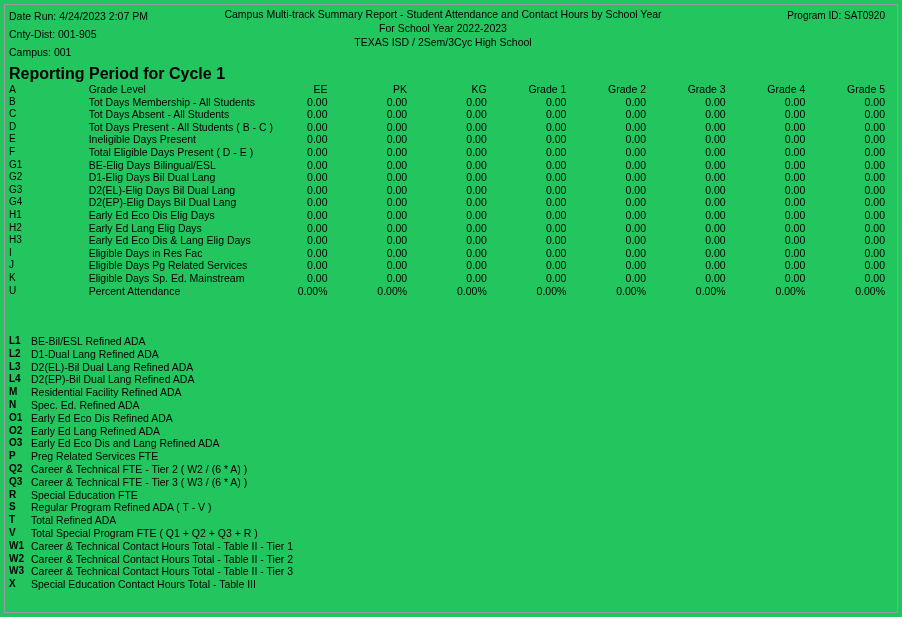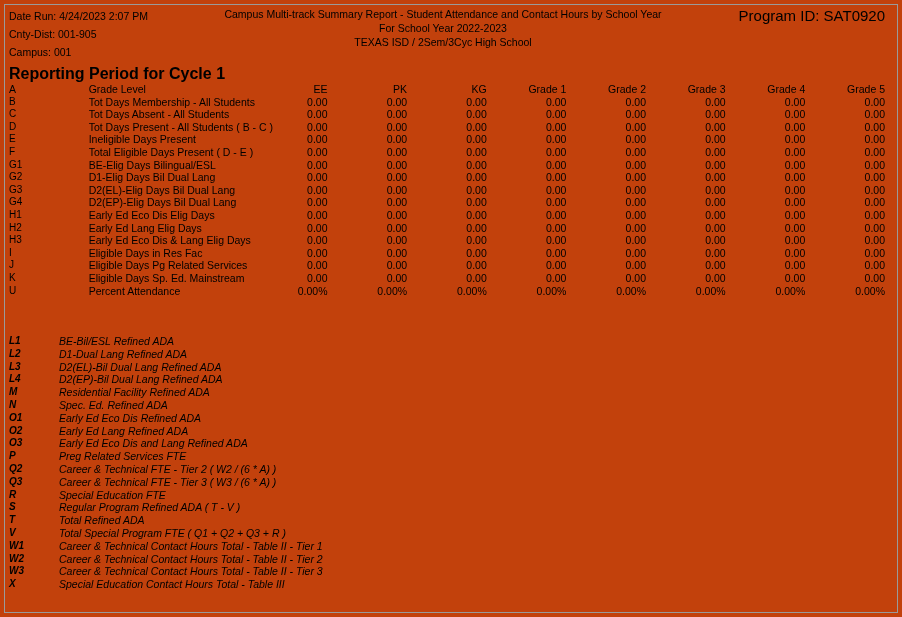--- a/index.html
+++ b/index.html
@@ -9,21 +9,21 @@
   }
   body {
     font-family: "Liberation Sans", sans-serif;
     color: #000000;
   }
   .page {
     position: relative;
     width: 902px;
     height: 617px;
     box-sizing: border-box;
-    background: #c2410c;
+    background: #22c55e;
     overflow: hidden;
   }
   .frame {
     position: absolute;
     left: 4px;
     top: 4px;
     width: 894px;
     height: 609px;
     border: 1px solid #9a9a9a;
     box-sizing: border-box;
@@ -61,21 +61,21 @@
     line-height: 14px;
   }
   .hdr-center .t1 { }
   .hdr-center .t2 { }
   .hdr-center .t3 { }
   .hdr-center .t4 { }
   .hdr-right {
     position: absolute;
     right: 0;
     top: 0;
-    font-size: 15px;
+    font-size: 10px;
     line-height: 18px;
   }
 
   
   .period-row {
     position: relative;
     height: 16px;
     margin-top: 12px;
     font-size: 16px;
   }
@@ -133,32 +133,30 @@
 
   
   .legend {
     margin-top: 38px;
     font-size: 10.5px;
   }
   .legend-row {
     display: flex;
     align-items: center;
     line-height: 12.8px;
-    font-style: italic;
   }
   .legend-code {
     width: 22px;
     flex: 0 0 22px;
     font-weight: bold;
     font-size: 10px;
     white-space: nowrap;
   }
   .legend-text {
     white-space: nowrap;
-    margin-left: 28px;
   }
 </style>
 </head>
 <body>
 
 <div class="page">
   <div class="frame"></div>
   <div class="content">
 
     <div class="hdr">

